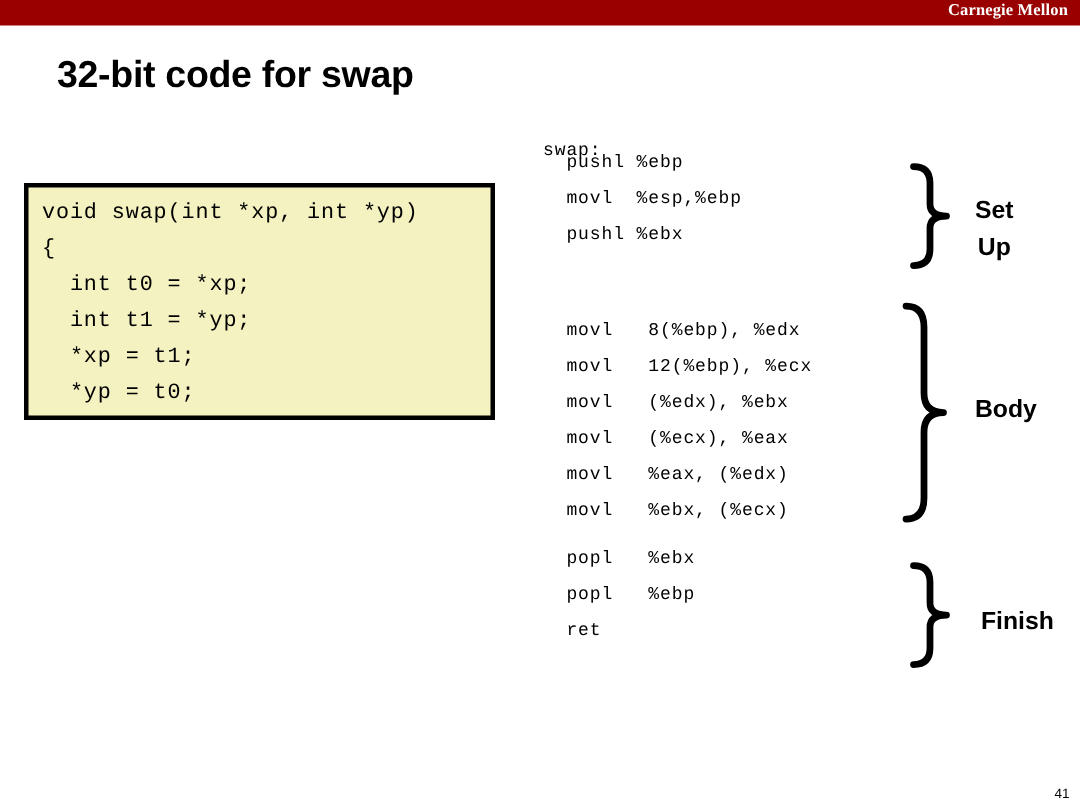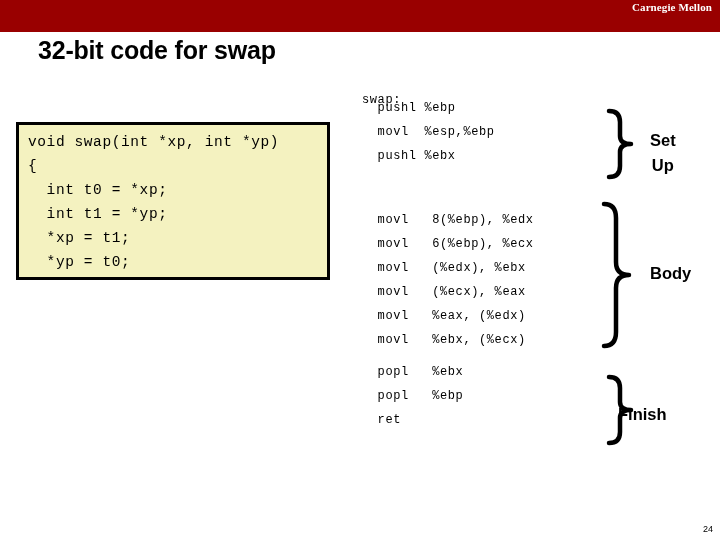--- a/index.html
+++ b/index.html
@@ -14,21 +14,21 @@
     overflow: hidden;
     position: relative;
   }
 
   
   #banner {
     position: absolute;
     left: 0;
     top: 0;
     width: 720px;
-    height: 32px;
+    height: 17px;
     background: #990000;
   }
   #banner-label {
     position: absolute;
     right: 8px;
     top: 1px;
     color: #ffffff;
     font-family: "Liberation Serif", serif;
     font-weight: bold;
     font-size: 11px;
@@ -104,21 +104,21 @@
   .section-label {
     position: absolute;
     font-size: 16.5px;
     font-weight: bold;
     color: #000000;
     line-height: 25px;
     white-space: pre-line;
   }
   #label-setup  { left: 650px; top: 128px; text-align: center; }
   #label-body   { left: 650px; top: 261px; }
-  #label-finish { left: 618px; top: 402px; }
+  #label-finish { left: 654px; top: 402px; }
 
   
   #page-number {
     position: absolute;
     right: 7px;
     bottom: 6px;
     font-size: 9px;
     color: #000000;
   }
 </style>
@@ -141,21 +141,21 @@
 }</pre>
 </div>
 
 <pre class="asm-block" id="asm-label">swap:</pre>
 
 <pre class="asm-block" id="asm-setup">  pushl %ebp
   movl  %esp,%ebp
   pushl %ebx</pre>
 
 <pre class="asm-block" id="asm-body">  movl   8(%ebp), %edx
-  movl   6(%ebp), %ecx
+  movl   12(%ebp), %ecx
   movl   (%edx), %ebx
   movl   (%ecx), %eax
   movl   %eax, (%edx)
   movl   %ebx, (%ecx)</pre>
 
 <pre class="asm-block" id="asm-finish">  popl   %ebx
   popl   %ebp
   ret</pre>
 
 <div class="brace" id="brace-setup">
@@ -176,13 +176,13 @@
   </svg>
 </div>
 
 <div class="section-label" id="label-setup">Set
 Up</div>
 
 <div class="section-label" id="label-body">Body</div>
 
 <div class="section-label" id="label-finish">Finish</div>
 
-<div id="page-number">24</div>
+<div id="page-number">41</div>
 
 </body></html>

